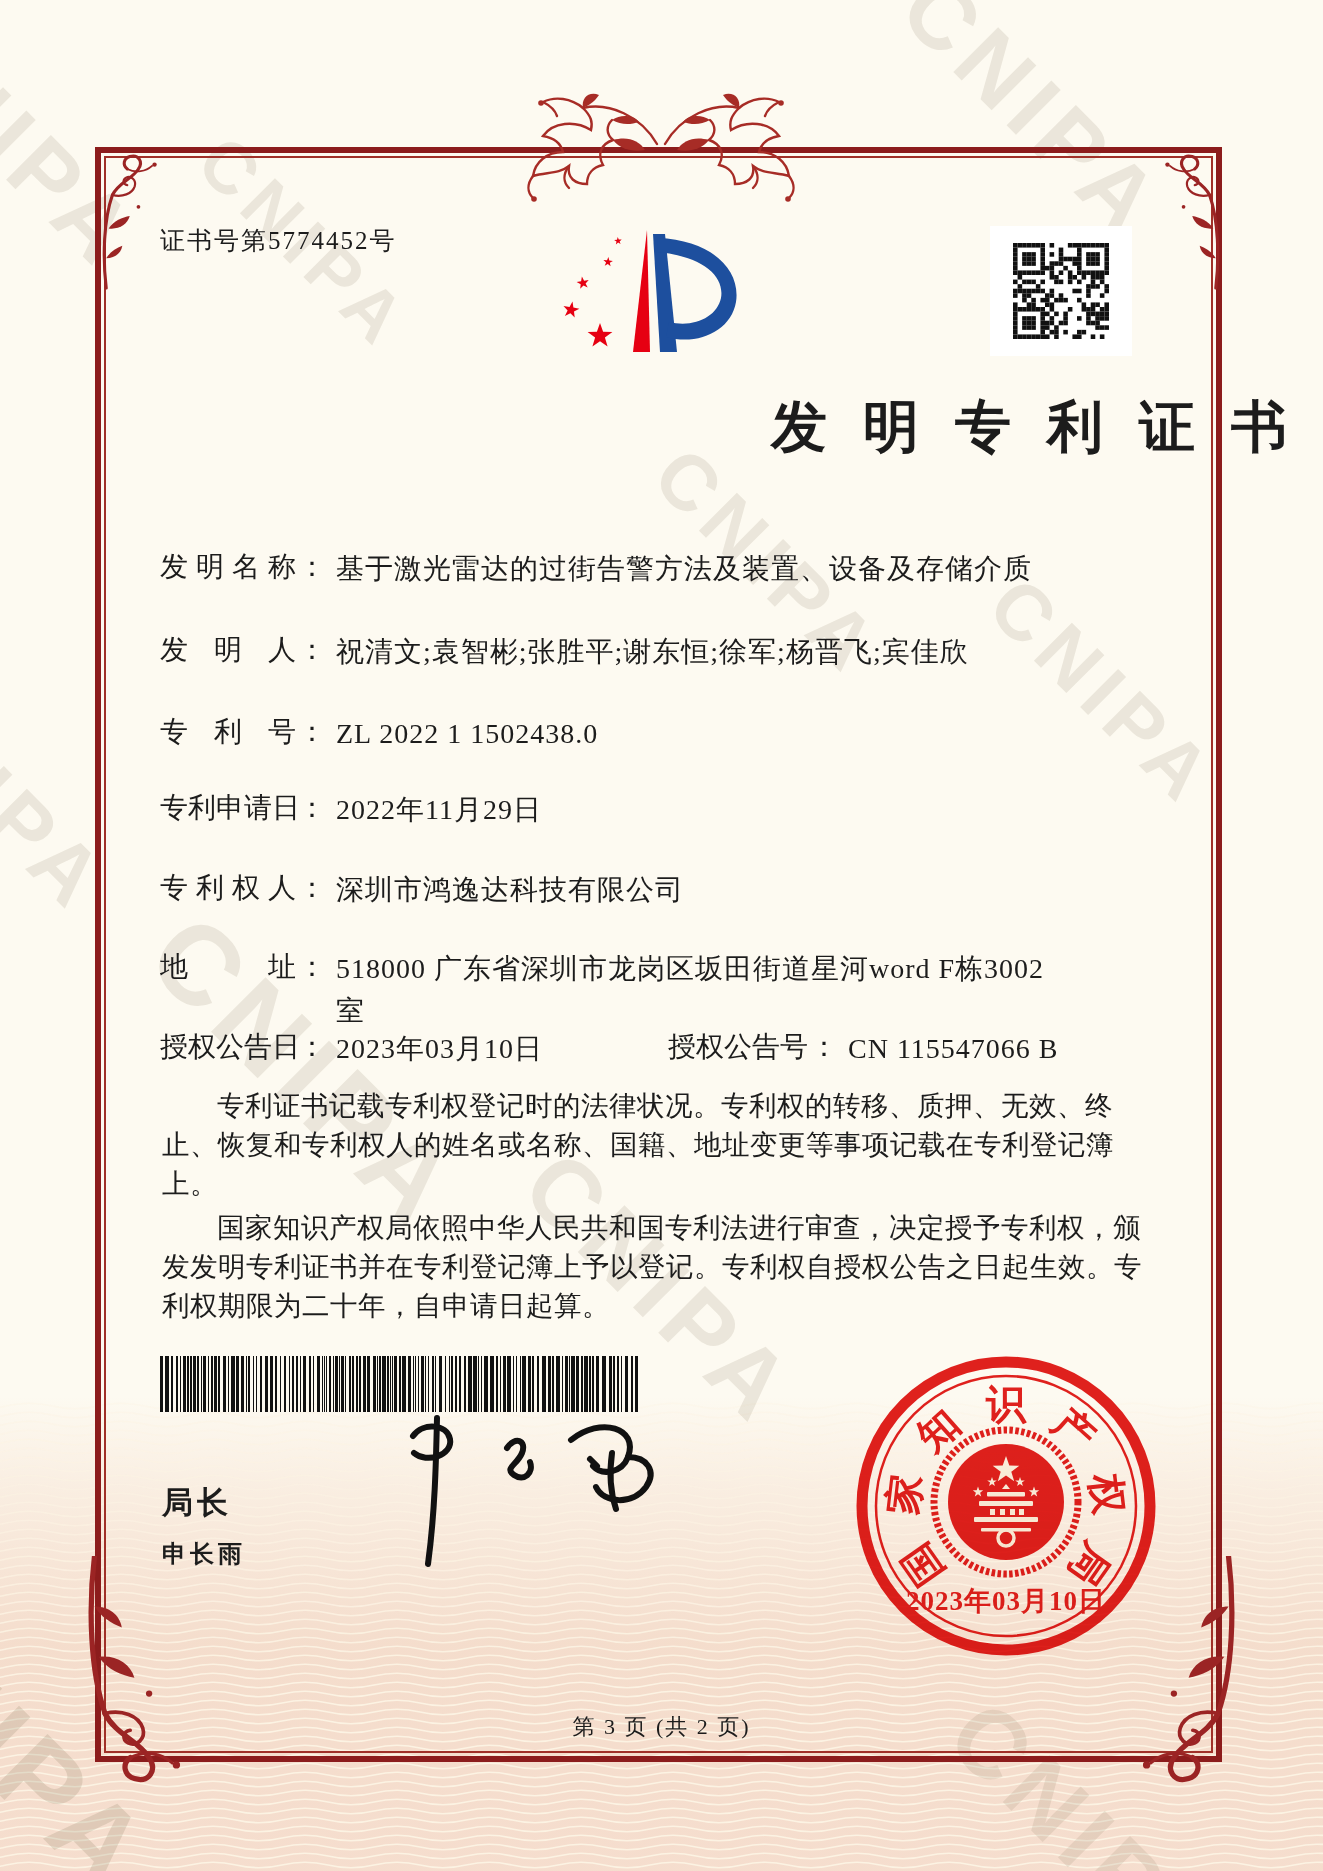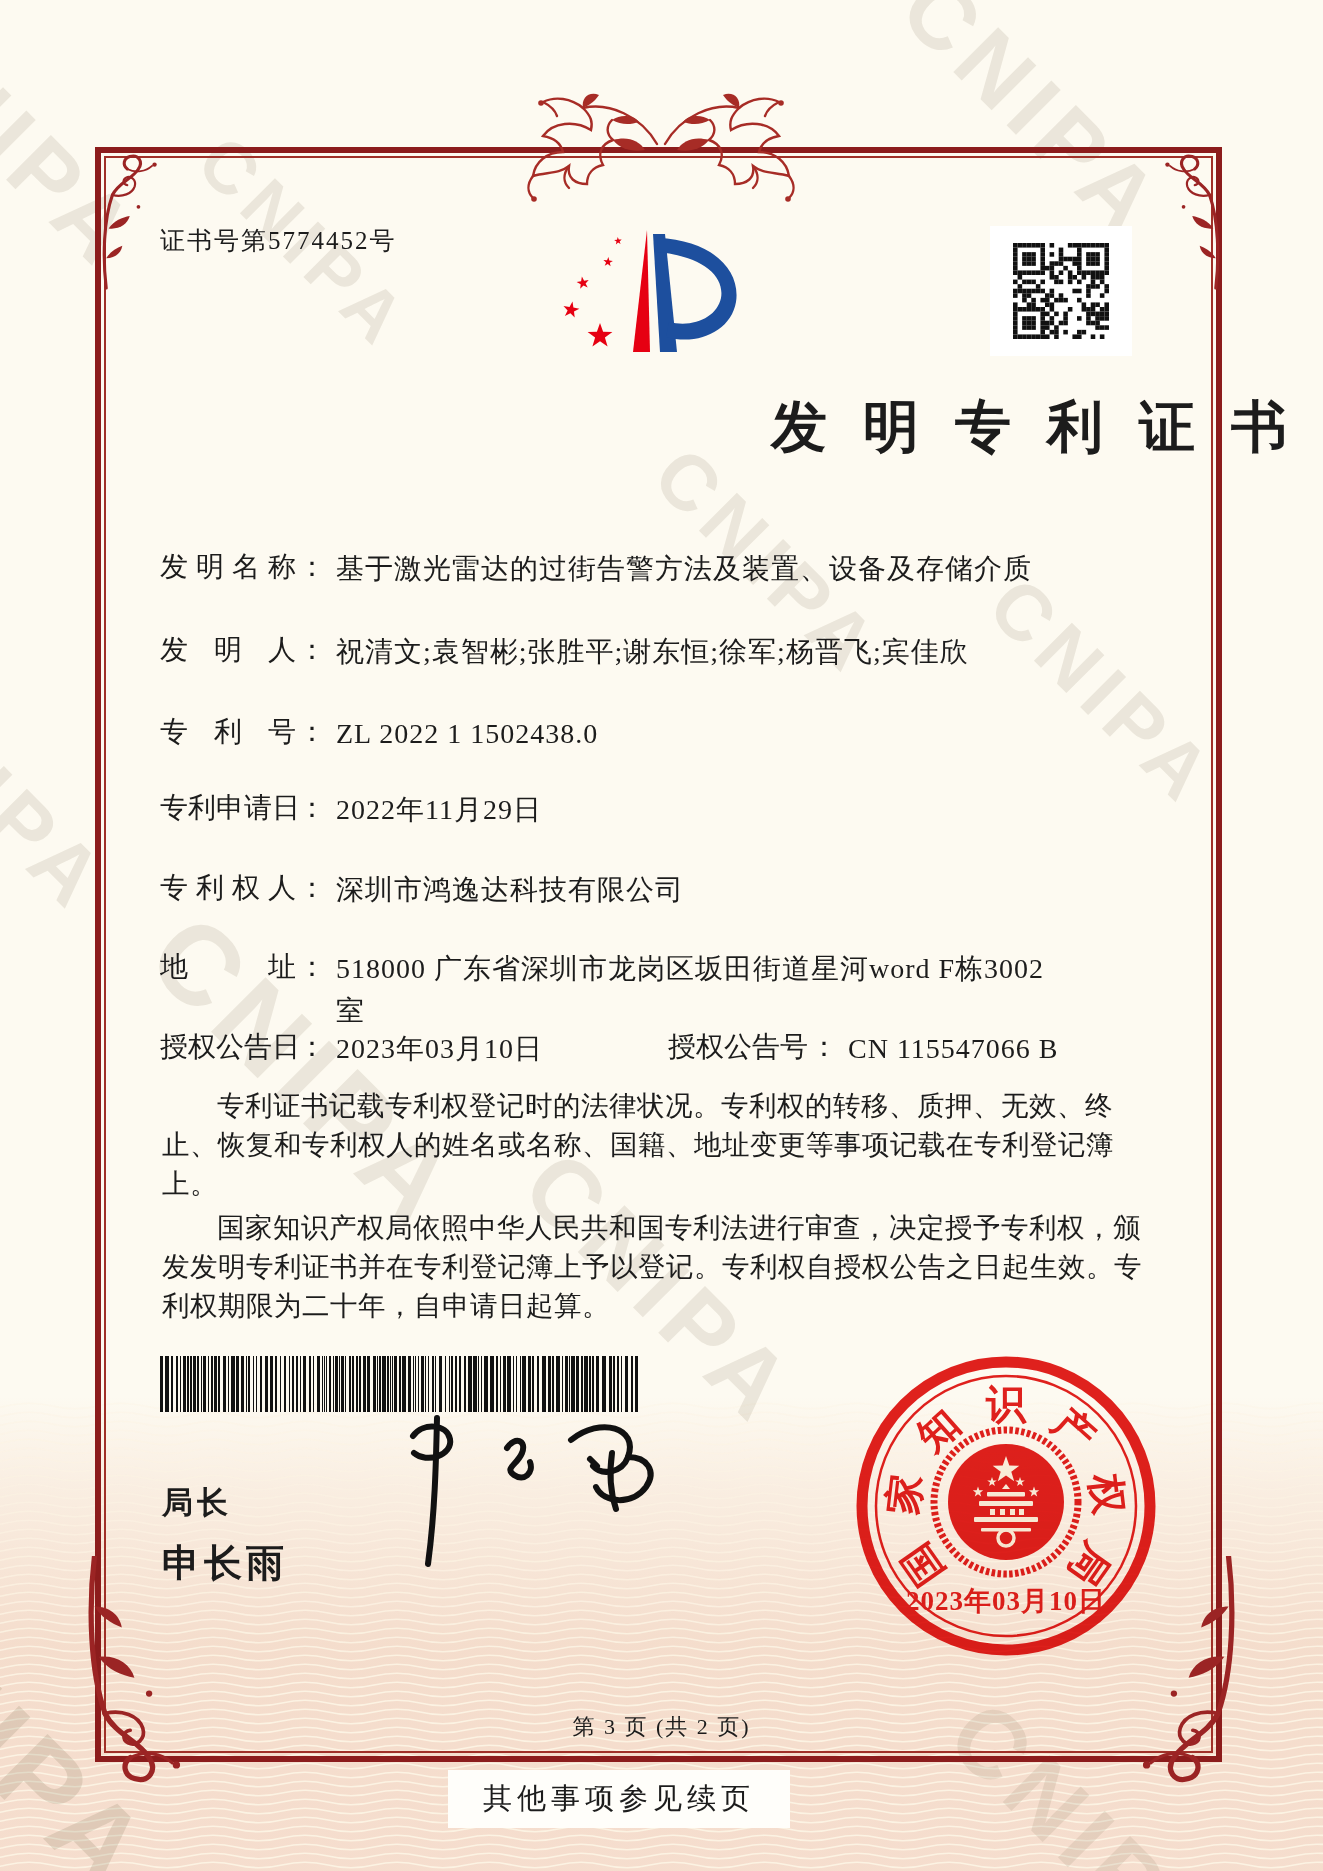--- a/index.html
+++ b/index.html
@@ -43,21 +43,21 @@
   .g2{position:absolute;left:508px;top:0;white-space:nowrap;}
   .g2 .flabel{width:140px;}
 
   .paras{position:absolute;left:162px;top:1086px;width:1002px;z-index:5;
          font-size:27.5px;line-height:39px;letter-spacing:0.5px;}
   .paras p{margin:0 0 5px 0;text-indent:2em;}
 
   .barcode{position:absolute;left:160px;top:1356px;z-index:5;}
   .dirlabel{position:absolute;left:162px;top:1482px;z-index:6;font-size:31px;letter-spacing:4px;
             font-family:"Liberation Sans","DejaVu Sans",sans-serif;font-weight:700;}
-  .dirname{position:absolute;left:162px;top:1538px;z-index:6;font-size:38px;letter-spacing:4px;
+  .dirname{position:absolute;left:162px;top:1538px;z-index:6;font-size:24px;letter-spacing:4px;
             font-family:"Liberation Sans","DejaVu Sans",sans-serif;font-weight:700;}
   .sig{position:absolute;left:365px;top:1412px;z-index:6;}
   .seal{position:absolute;left:852px;top:1352px;z-index:6;mix-blend-mode:multiply;opacity:.94;}
 
   .pagenum{position:absolute;left:0;right:0;top:1712px;text-align:center;font-size:22px;z-index:6;
            letter-spacing:2px;}
   .contnote{position:absolute;left:448px;top:1770px;width:342px;height:58px;background:#fffefa;
             z-index:7;display:flex;align-items:center;justify-content:center;font-size:29px;
             letter-spacing:5px;}
 </style>
@@ -632,15 +632,14 @@
         <text x="86.2" y="77.8" text-anchor="middle" dominant-baseline="central" font-size="40" font-weight="700" font-family="Liberation Serif, DejaVu Serif, serif" fill="#e01310" transform="rotate(-41.7 86.2 77.8)">知</text>
         <text x="154.0" y="52.0" text-anchor="middle" dominant-baseline="central" font-size="40" font-weight="700" font-family="Liberation Serif, DejaVu Serif, serif" fill="#e01310" transform="rotate(0.0 154.0 52.0)">识</text>
         <text x="221.8" y="77.8" text-anchor="middle" dominant-baseline="central" font-size="40" font-weight="700" font-family="Liberation Serif, DejaVu Serif, serif" fill="#e01310" transform="rotate(41.7 221.8 77.8)">产</text>
         <text x="255.3" y="142.2" text-anchor="middle" dominant-baseline="central" font-size="40" font-weight="700" font-family="Liberation Serif, DejaVu Serif, serif" fill="#e01310" transform="rotate(83.3 255.3 142.2)">权</text>
         <text x="237.6" y="212.5" text-anchor="middle" dominant-baseline="central" font-size="40" font-weight="700" font-family="Liberation Serif, DejaVu Serif, serif" fill="#e01310" transform="rotate(125.0 237.6 212.5)">局</text>
       </g>
     <text x="154" y="258" text-anchor="middle" font-size="27" fill="#e01310" font-family="Liberation Serif, DejaVu Serif, serif" font-weight="600" letter-spacing="1">2023年03月10日</text>
   </svg>
 
   <div class="pagenum">第 3 页 (共 2 页)</div>
-  <div class="contnote">其他事项参见续页</div>
 
 </div>
 
 </body></html>

